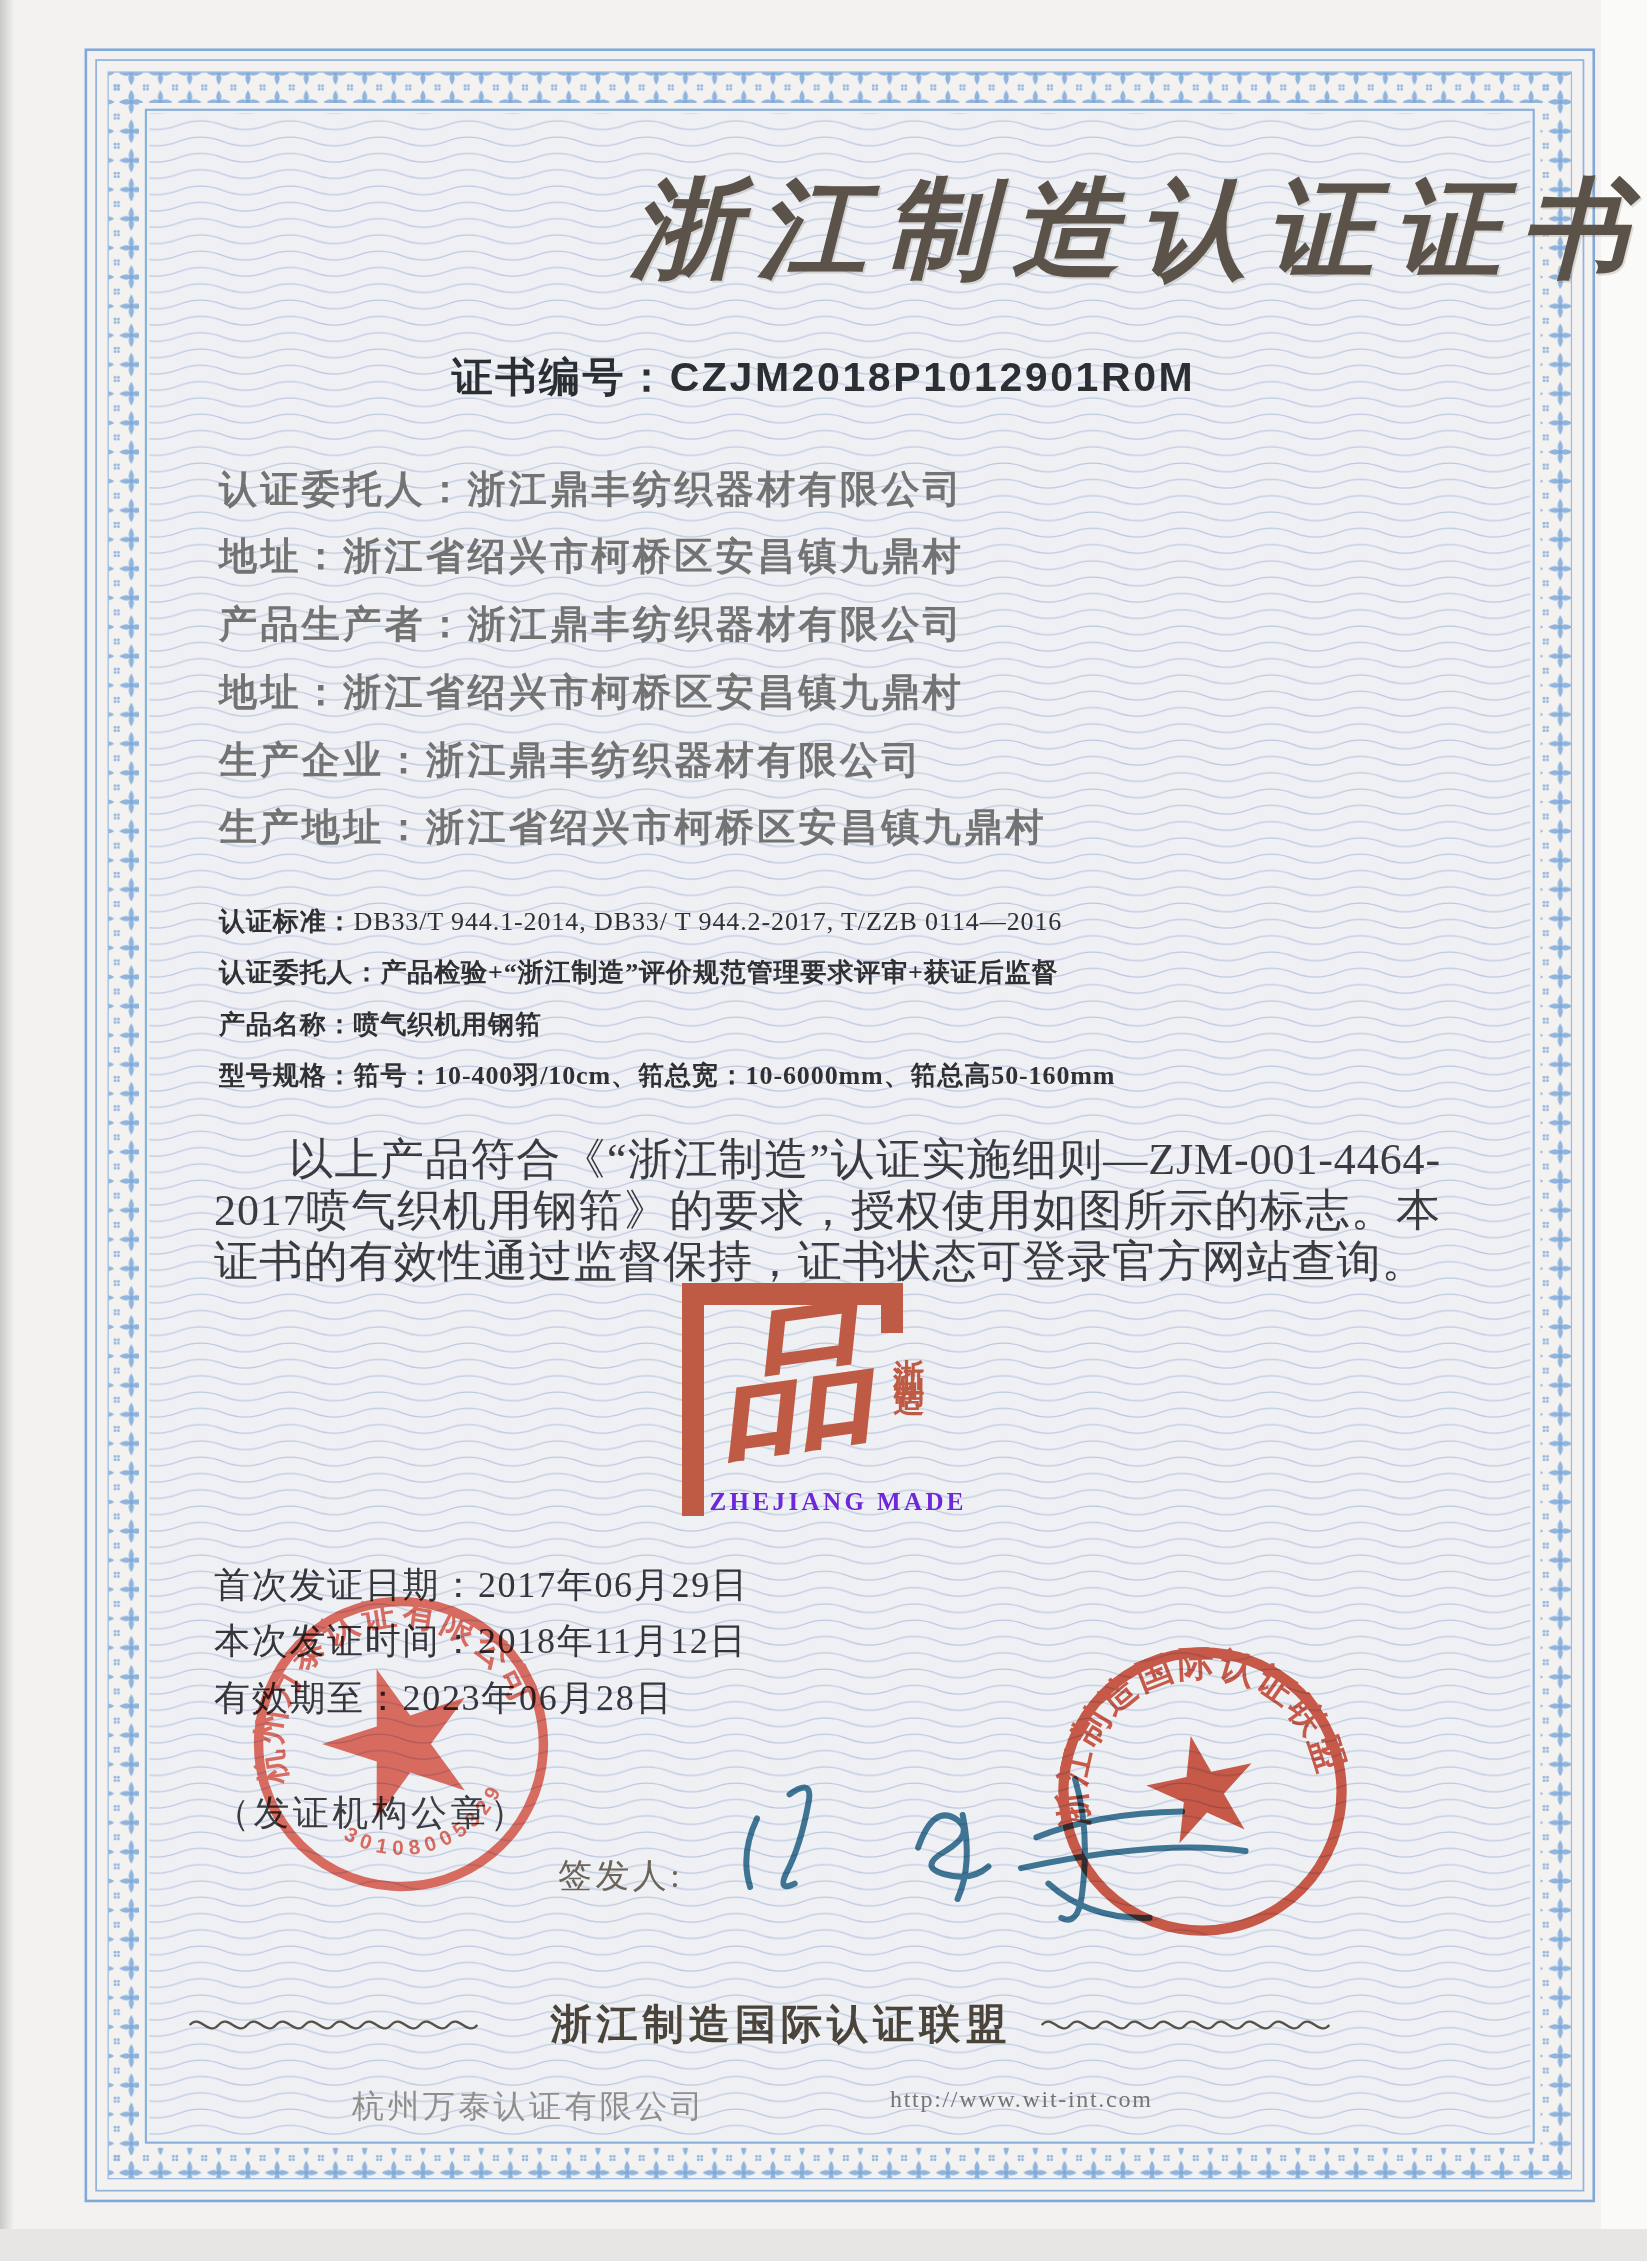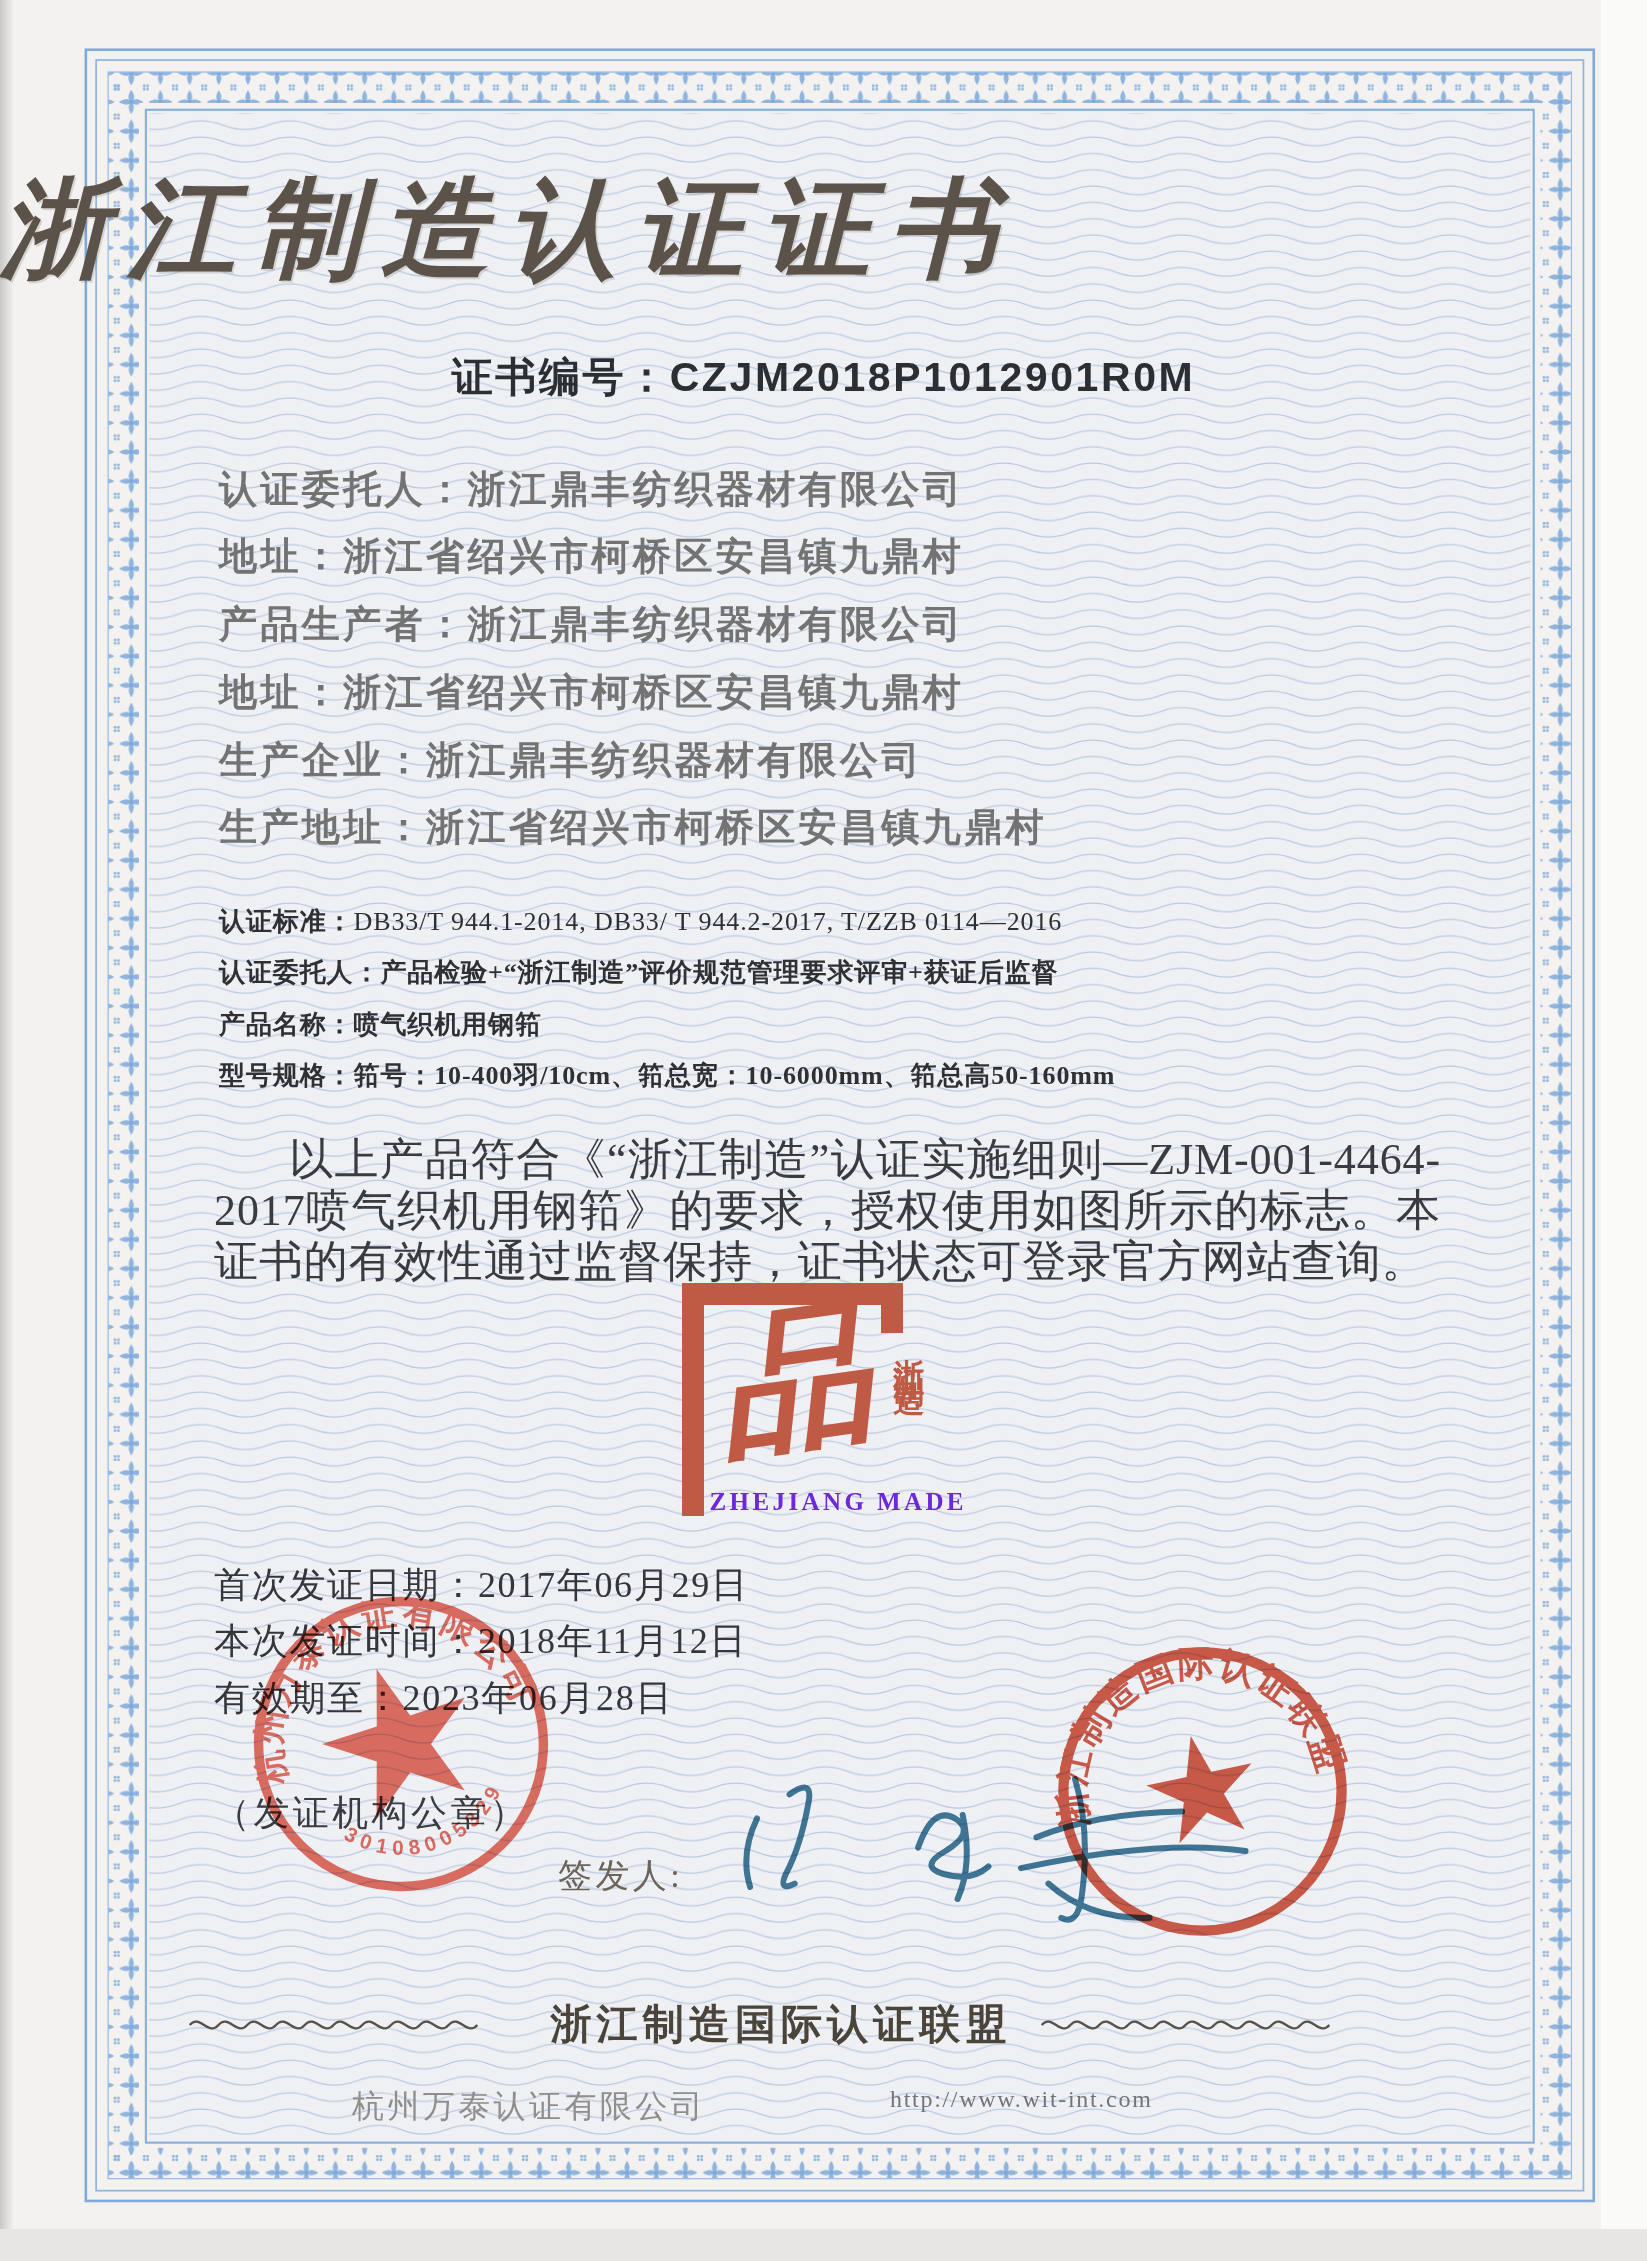--- a/index.html
+++ b/index.html
@@ -9,21 +9,21 @@
     font-family:"Liberation Serif", serif;
   }
   .abs{position:absolute;}
   
   .edge-left{left:0;top:0;width:13.7px;height:2261px;
     background:linear-gradient(90deg,#c9c9c7,rgba(244,243,241,0));}
   .edge-bottom{left:0;top:2229px;width:1647px;height:33px;background:#e7e6e4;}
   .edge-right{left:1601px;top:0;width:46px;height:2261px;background:#fafaf9;}
   
   .title{
-    left:0;top:165px;width:1647px;text-align:left;
+    left:0;top:165px;width:1647px;text-align:right;
     font-size:108px;font-weight:bold;font-style:italic;
     color:#5b5249;letter-spacing:19px;line-height:1.2;
     text-shadow:1.7px 1.7px 0 rgba(91,82,73,.18);
   }
   .certno{
     left:0;top:350px;width:1647px;text-align:center;
     font-family:"Liberation Sans", sans-serif;
     font-size:41px;font-weight:bold;color:#2b2e33;letter-spacing:2.6px;
   }
   .infoline{left:219px;width:1227px;height:68px;line-height:68px;

